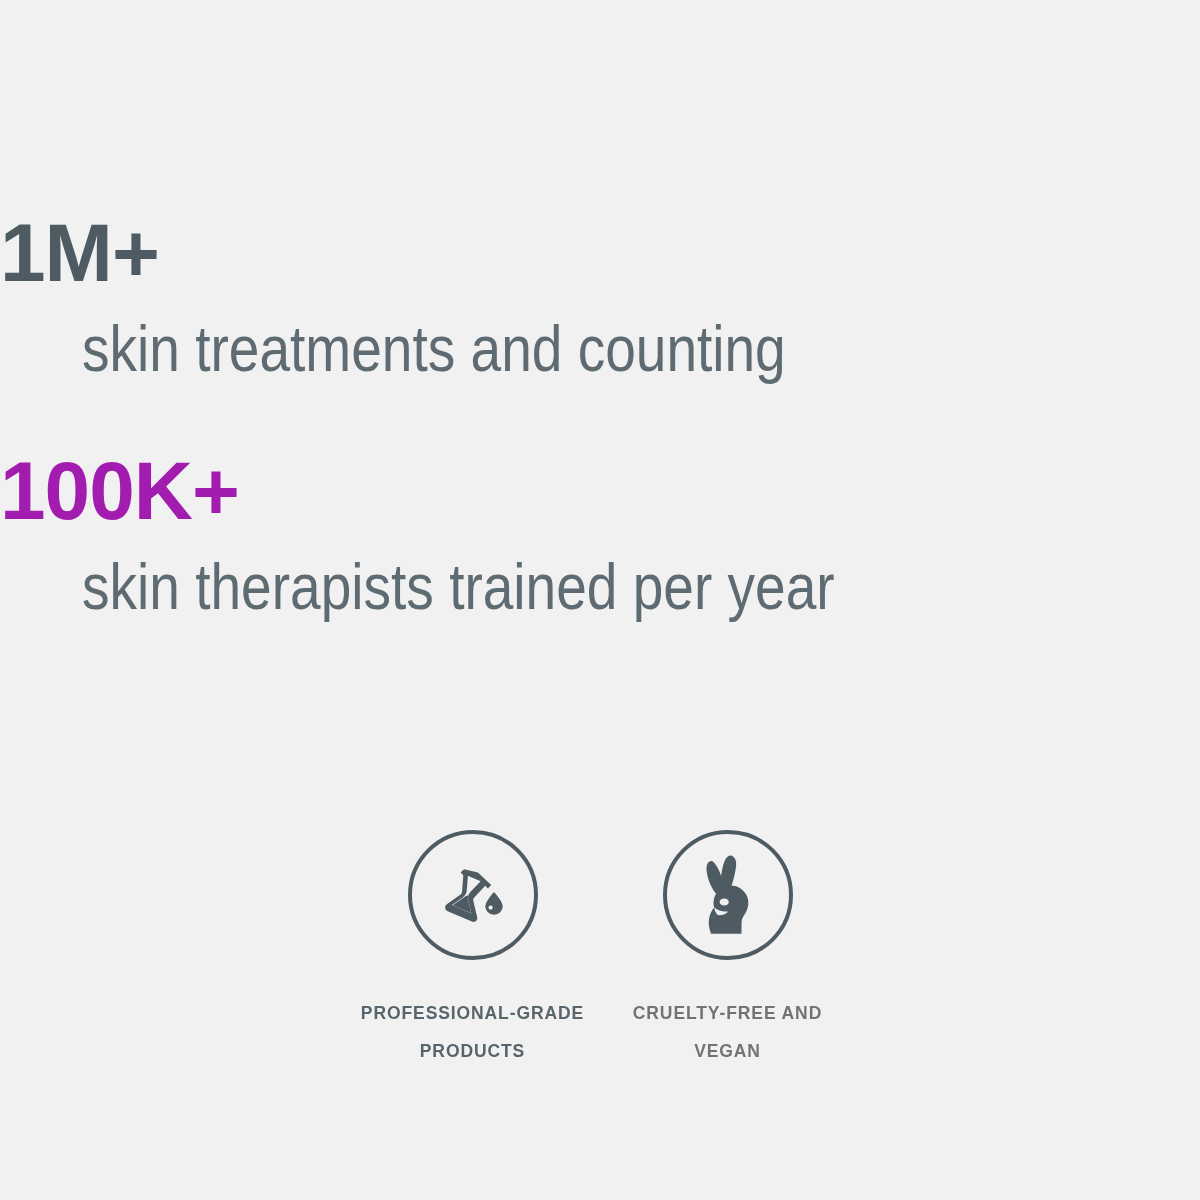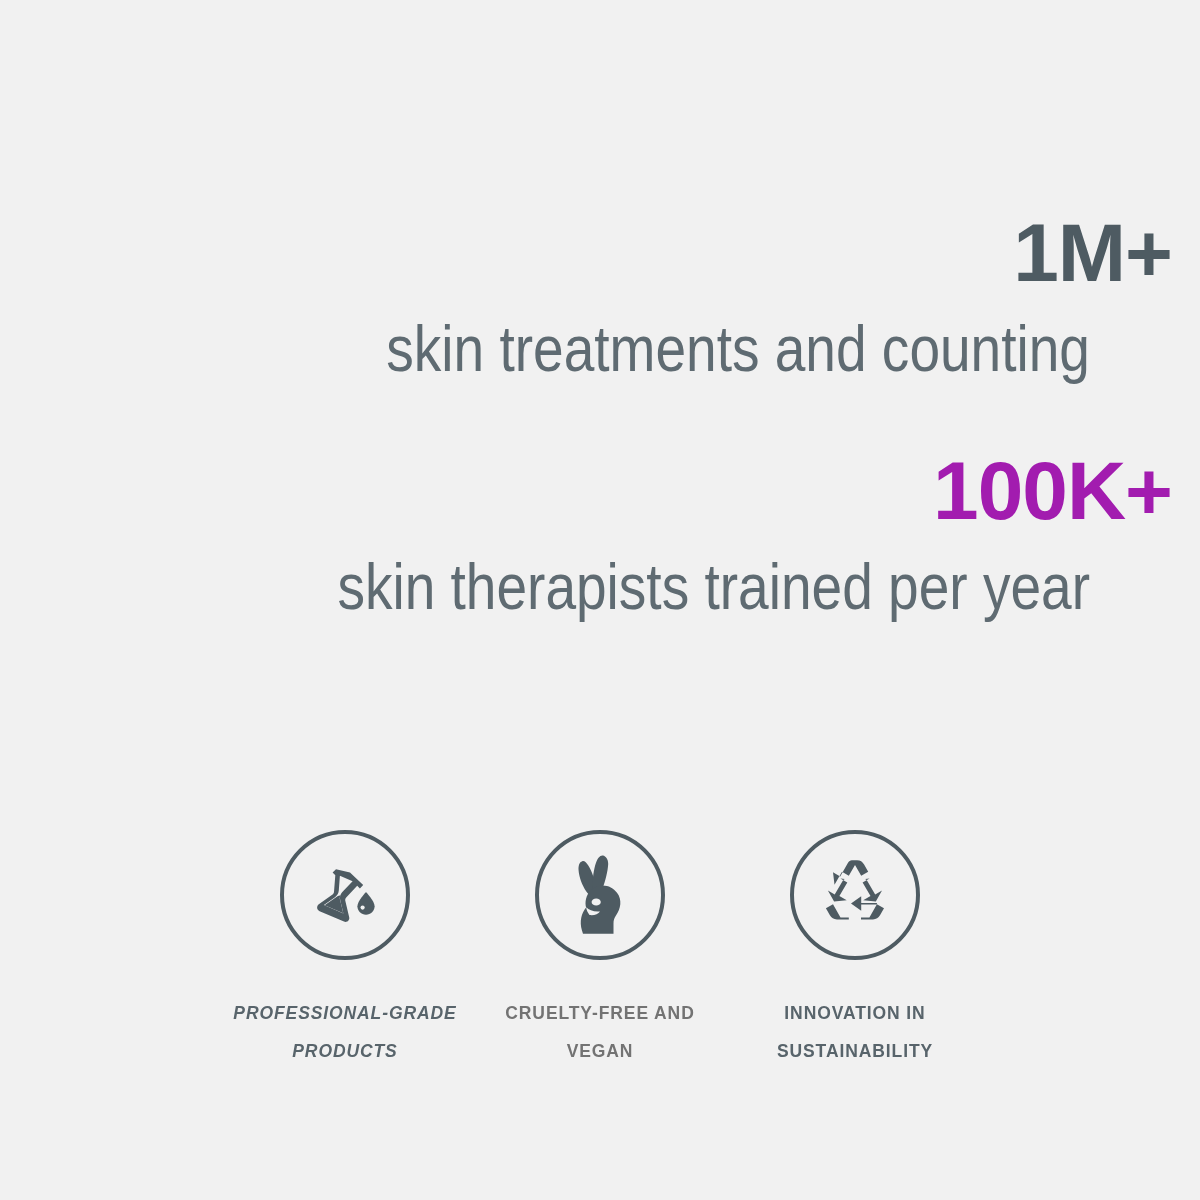--- a/index.html
+++ b/index.html
@@ -28,21 +28,21 @@
     left: 0;
     top: 0;
     width: 1200px;
     height: 790px;
   }
 
   .stat {
     position: absolute;
     left: 0;
     width: 1172px;
-    text-align: right;
+    text-align: left;
   }
   .stat-1 { top: 206px; }
   .stat-2 { top: 444px; }
 
   .stat-number {
     display: block;
     font-family: "Liberation Sans", "DejaVu Sans", sans-serif;
     font-weight: 700;
     font-size: 82px;
     line-height: 94px;
@@ -106,21 +106,21 @@
     font-weight: 700;
     font-size: 17.5px;
     line-height: 38px;
     letter-spacing: 0.9px;
     color: #58646b;
     text-align: center;
     text-transform: uppercase;
     width: 250px;
   }
 
-  .cap-1 { width: 300px; font-style: italic; }
+  .cap-1 { width: 300px; }
   .cap-2 { width: 210px; }
   .cap-3 { width: 225px; }
   .cap-4 { width: 235px; }
 </style>
 </head>
 <body>
 
 <div id="panel" style="background: rgb(241, 241, 241);">
 
   <div class="stats">
@@ -221,50 +221,17 @@
 
             <path d="M28.2 54.3 C31.0 57.4 36.5 59.1 42.0 58.4
                      C40.2 61.0 36.0 62.7 31.5 62.0
                      C29.6 59.6 28.4 57.0 28.2 54.3 Z" fill="#f1f1f1"></path>
           </svg>
         </span>
       </div>
       <div class="feature-caption cap-2" style="color: #737373;">CRUELTY-FREE AND VEGAN</div>
     </div>
 
-    <div class="feature">
-      <div class="badge" style="border-color: rgb(78, 91, 98);">
-        <span>
-          <svg width="74" height="74" viewBox="0 0 74 74" aria-hidden="true">
-            <g fill="#4e5b62">
-
-              <path d="M30.0 4.8 L22.2 18.4 L15.0 14.3 L16.5 26.8
-                       L24.0 13.8 L30.8 17.7 L37.0 7.0 L43.2 17.7
-                       L50.2 13.7 L46.1 6.5 C44.5 3.7 42.4 2.2 39.0 2.2
-                       L33.8 2.2 C32.3 2.2 30.9 3.2 30.0 4.8 Z"></path>
-
-              <path d="M51.5 20.4 L44.6 24.4 L52.5 38.0 L45.2 42.2
-                       L57.8 43.6 L64.0 32.6 L57.2 36.5 L49.3 22.9
-                       C48.8 22.0 48.0 21.3 47.1 20.9 Z"></path>
-              <path d="M58.9 46.4 L43.2 46.4 L43.2 38.2 L33.0 45.5
-                       L43.2 52.8 L43.2 44.9 L58.9 44.9 Z"></path>
-              <path d="M43.0 46.6 L43.0 61.4 L55.0 61.4
-                       C58.2 61.4 60.4 60.1 62.0 57.3 L66.0 50.2
-                       L58.9 46.2 L51.4 59.4 L43.0 59.4 Z"></path>
-
-              <path d="M30.8 46.6 L30.8 61.4 L18.9 61.4
-                       C15.7 61.4 13.5 60.1 11.9 57.3 L7.9 50.2
-                       L15.0 46.2 L22.5 59.4 L30.8 59.4 Z"></path>
-
-              <path d="M22.4 20.4 L29.3 24.4 L21.4 38.0 L28.7 42.2
-                       L16.1 43.6 L9.9 32.6 L16.7 36.5 L24.6 22.9
-                       C25.1 22.0 25.9 21.3 26.8 20.9 Z"></path>
-            </g>
-          </svg>
-        </span>
-      </div>
-      <div class="feature-caption cap-3" style="color: rgb(88, 100, 107);">INNOVATION IN SUSTAINABILITY</div>
-    </div>
 
 
   </div>
 
 </div>
 
 </body></html>

